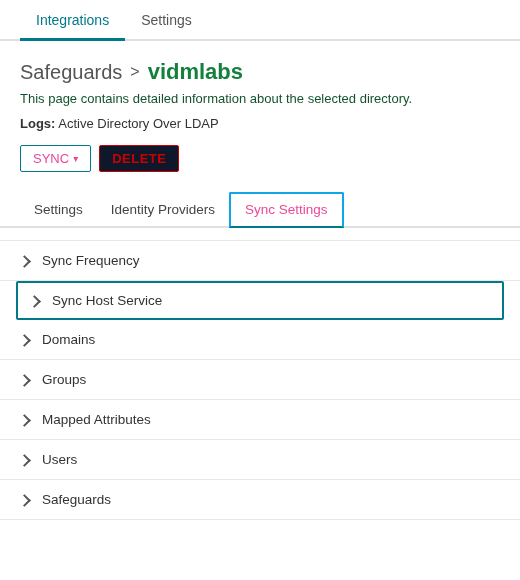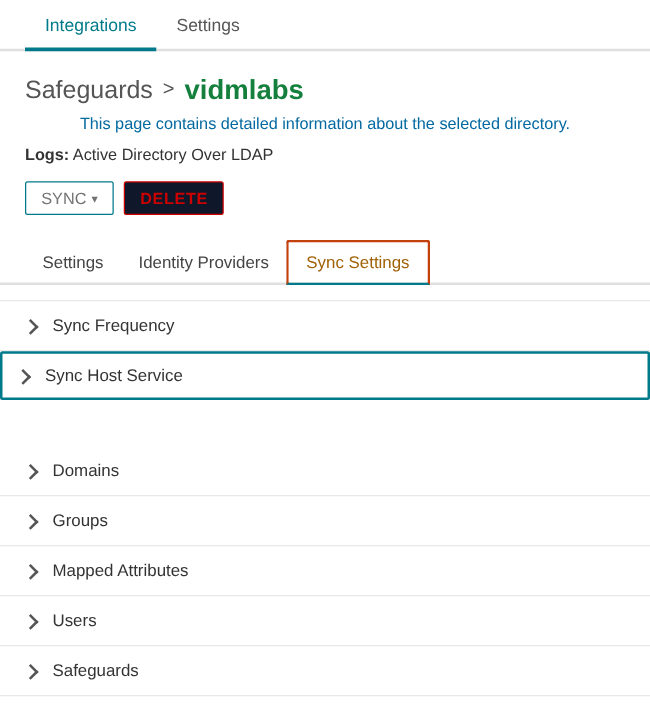--- a/index.html
+++ b/index.html
@@ -53,23 +53,22 @@
       font-size: 16px;
       color: #555;
     }
     .breadcrumb-current {
       font-size: 22px;
       font-weight: 600;
       color: #15803d;
     }
     .page-description {
       font-size: 13px;
-      color: #0369a1;
+      color: #14532d;
       margin-bottom: 10px;
-      text-align: center;
     }
     .type-row {
       font-size: 13px;
       color: #333;
       margin-bottom: 14px;
     }
     .type-label {
       font-weight: 600;
     }
 
@@ -79,21 +78,21 @@
       gap: 8px;
       margin-bottom: 6px;
     }
     .btn-sync {
       display: flex;
       align-items: center;
       gap: 4px;
       padding: 5px 12px;
       border: 1.5px solid #007a8a;
       background: #fff;
-      color: #737373;
+      color: #ec4899;
       font-size: 13px;
       cursor: pointer;
       border-radius: 2px;
     }
     .btn-sync .chevron {
       font-size: 10px;
     }
     .btn-delete {
       padding: 5px 12px;
       border: 1.5px solid #cc0000;
@@ -115,22 +114,22 @@
     }
     .sub-tab {
       padding: 10px 14px 8px;
       font-size: 13.5px;
       cursor: pointer;
       color: #444;
       border-bottom: 3px solid transparent;
       margin-bottom: -2px;
     }
     .sub-tab.active {
-      color: #a16207;
-      border: 2px solid #c2410c;
+      color: #ec4899;
+      border: 2px solid #0ea5e9;
       border-bottom: 2px solid #007a8a;
       border-radius: 2px 2px 0 0;
       margin-bottom: -2px;
       padding: 8px 14px 8px;
     }
 
     
     .accordion-list {
       margin: 12px 0 0;
     }
@@ -142,26 +141,25 @@
       cursor: pointer;
       font-size: 13.5px;
       color: #333;
     }
     .accordion-item:first-child {
       border-top: 1px solid #e8e8e8;
     }
     .accordion-item.highlighted {
       border: 2px solid #007a8a;
       border-radius: 2px;
-      margin: 0 0;
+      margin: 0 16px;
       padding: 10px 12px;
     }
     .accordion-item.highlighted + .accordion-item {
       border-top: none;
-      margin-top: 37px;
     }
     .chevron-right {
       display: inline-block;
       width: 12px;
       height: 12px;
       margin-right: 10px;
       position: relative;
       flex-shrink: 0;
     }
     .chevron-right::before {

